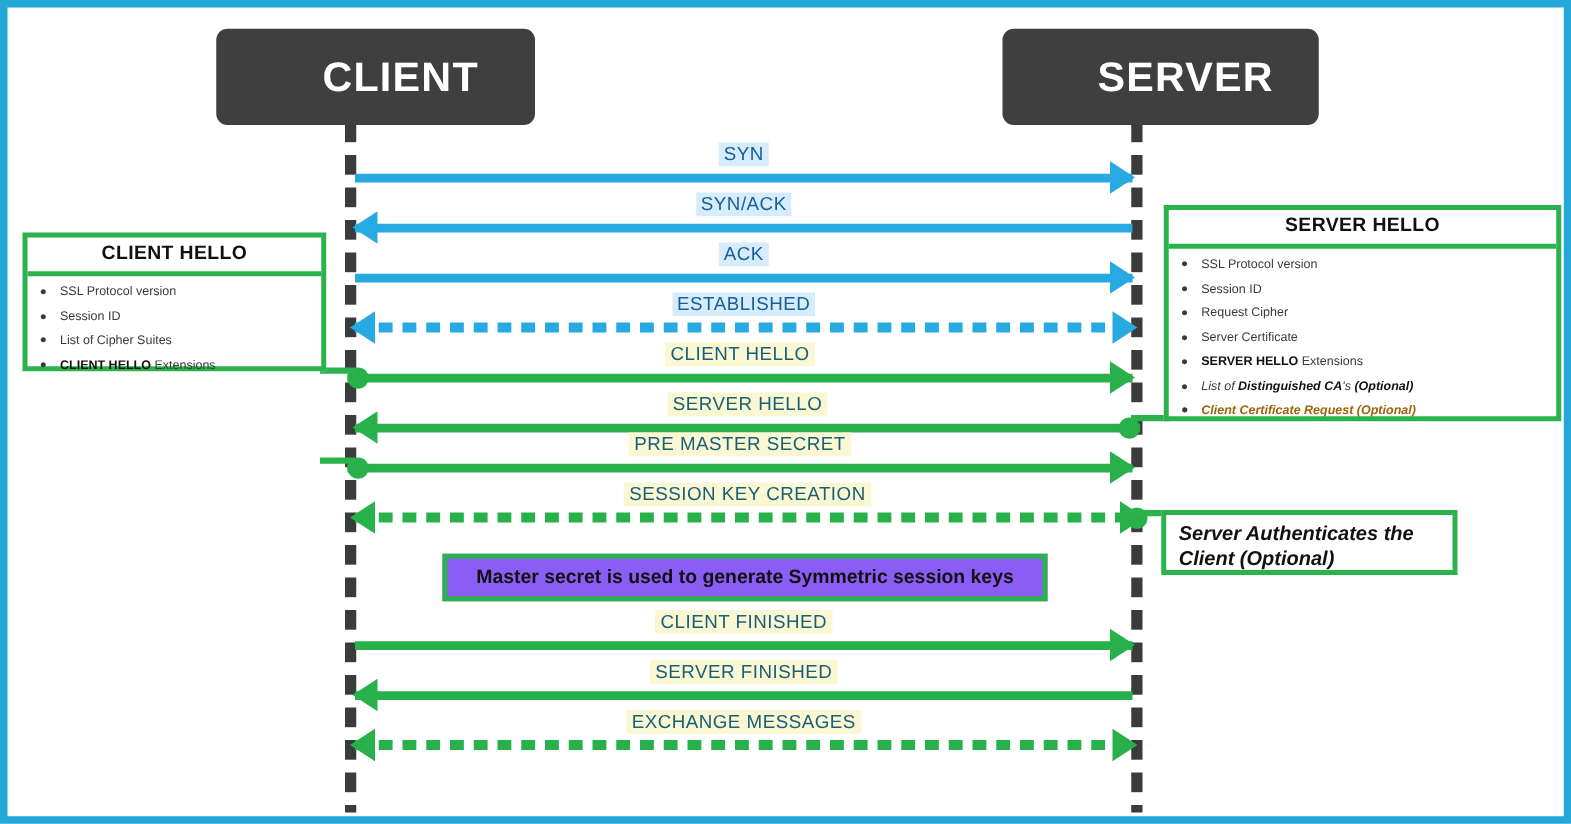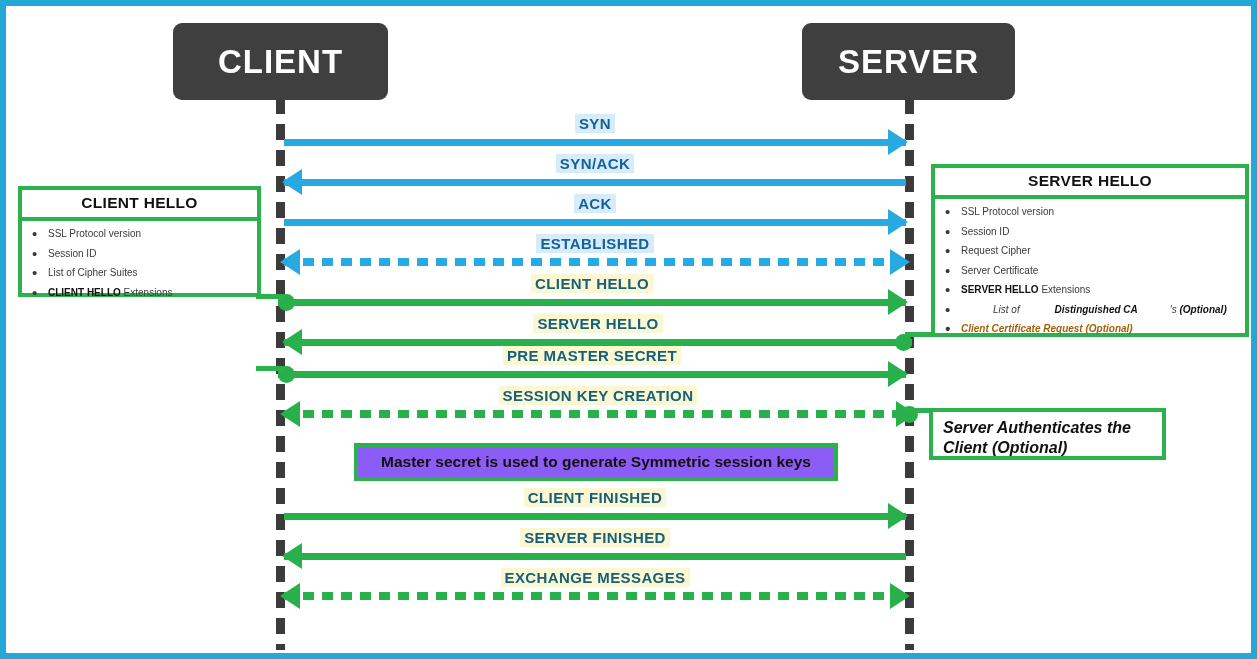--- a/index.html
+++ b/index.html
@@ -27,20 +27,21 @@
   
   .node{
     position:absolute;
     background:#3f3f3f;
     border-radius:9px;
     color:#ffffff;
     font-weight:bold;
     letter-spacing:1px;
     display:flex;align-items:center;justify-content:center;
     font-size:33px;
+    padding-left:40px;
   }
   
   .msg{position:absolute;height:30px;}
   .msg .line{
     position:absolute;left:0;right:0;top:20px;height:7px;
   }
   .msg.blue .line{background:#27a9e1;}
   .msg.green .line{background:#28b04b;}
   .msg.dashed .line{
     background-image:linear-gradient(to right,currentColor 58%,rgba(255,255,255,0) 0%);
@@ -60,21 +61,21 @@
   .msg.green .head.left{border-right:20px solid #28b04b;}
 
   .dot{position:absolute;top:15px;width:17px;height:17px;border-radius:50%;background:#28b04b;}
 
   .mlabel{
     position:absolute;
     top:-5px;
     left:0;right:0;
     text-align:center;
     font-size:15px;
-    font-weight:bold;
+    font-weight:normal;
     letter-spacing:.4px;
     line-height:20px;
     pointer-events:none;
   }
   .mlabel span{padding:1px 4px;}
   .msg.blue .mlabel span{color:#16609a;background:#d6ecfa;}
   .msg.green .mlabel span{color:#18607a;background:#fbf7d2;}
 
   
   .gbox{
@@ -102,21 +103,21 @@
     line-height:19.5px;
     padding-left:18px;
     position:relative;
     white-space:nowrap;
   }
   .gbox li:before{
     content:"\2022";
     position:absolute;left:2px;top:0;color:#3a3a3a;font-size:15px;
   }
   .gbox li b{color:#111;}
-  .gbox li i{margin-left:32px;}
+  .gbox li i{}
   .gbox li.bi{font-style:italic;font-weight:bold;color:#a16207;}
 
   .plainbox{
     position:absolute;
     border:4px solid #2bb24c;
     background:#8b5cf6;
     box-sizing:border-box;
     display:flex;align-items:center;
     font-size:15.5px;font-weight:bold;color:#111;
     padding:0 14px;

